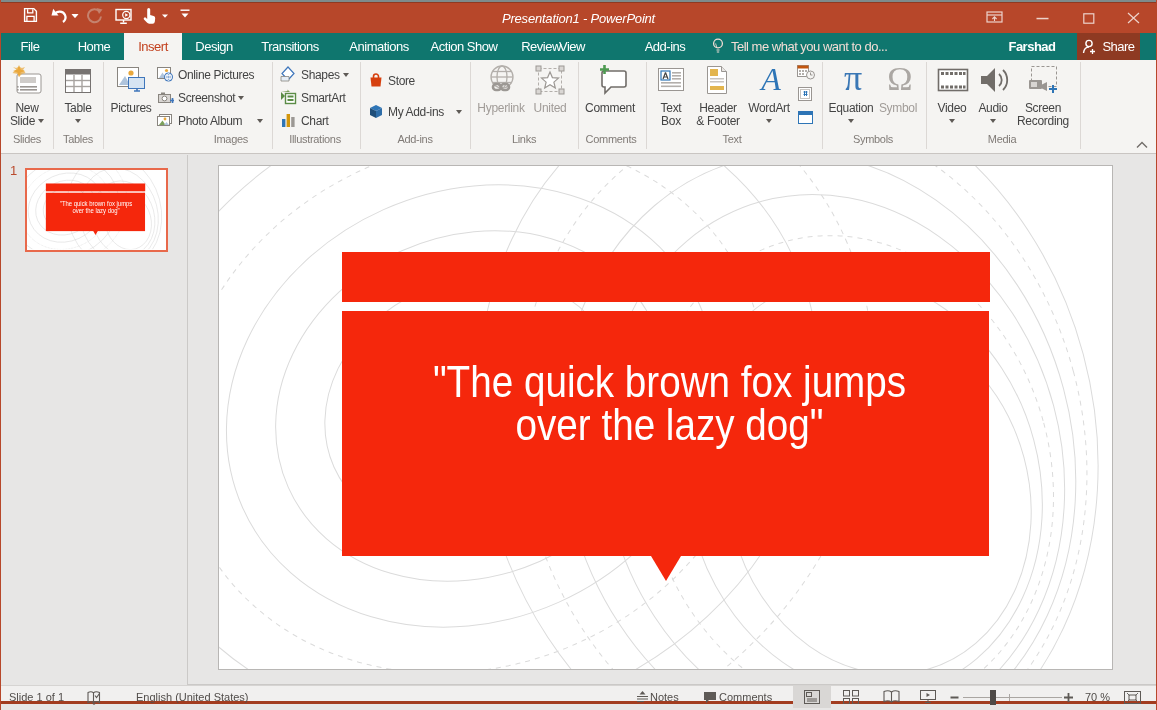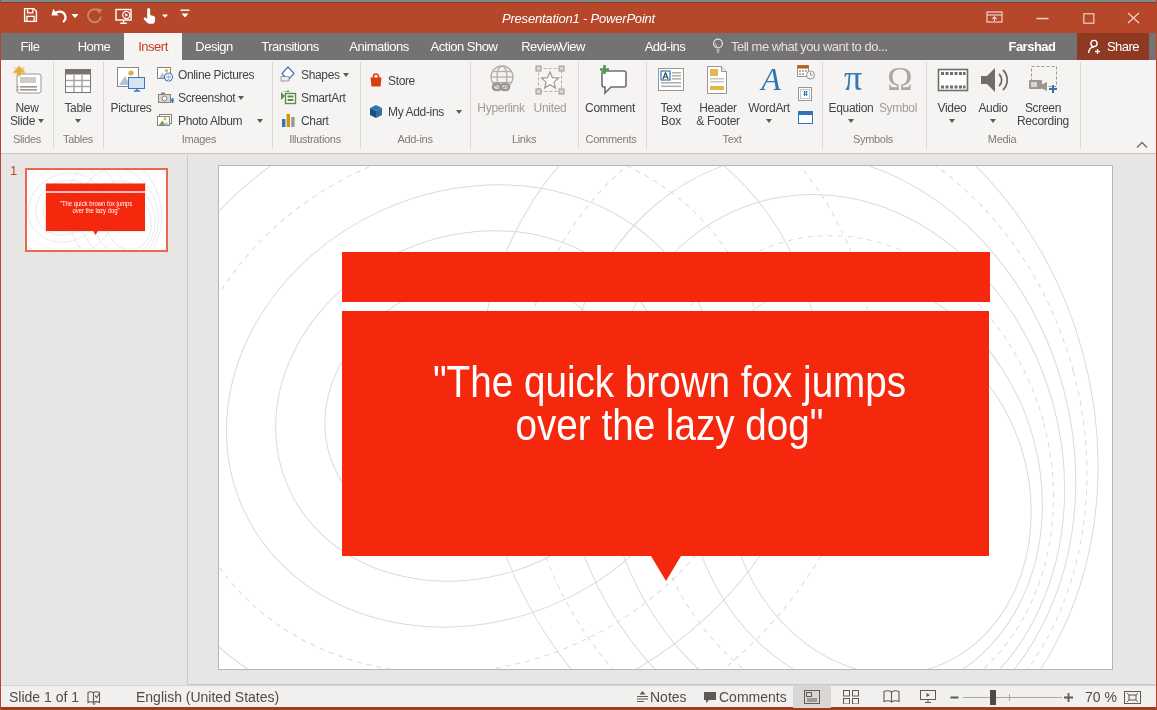--- a/index.html
+++ b/index.html
@@ -5,21 +5,21 @@
 * { margin:0; padding:0; box-sizing:border-box; }
 html,body { width:1157px; height:710px; overflow:hidden; font-family:"Liberation Sans", sans-serif; }
 #win { position:relative; width:1157px; height:710px; background:#E7E6E5; }
 .abs { position:absolute; }
 
 #titlebar { position:absolute; left:0; top:0; width:1157px; height:33px; background:#B7472A; border-top:2px solid #7D8B8C; box-shadow:inset 0 1px 0 #8E3A22;font-style:italic; }
 #titletext { position:absolute; top:9px; left:0; width:100%; text-align:center; color:#fff; font-size:13px; letter-spacing:-0.2px; }
 .qat { position:absolute; top:5px; }
 .winbtn { position:absolute; }
 
-#tabrow { position:absolute; left:0; top:33px; width:1157px; height:27px; background:#737373; }
+#tabrow { position:absolute; left:0; top:33px; width:1157px; height:27px; background:#0f766e; }
 .tab { position:absolute; top:0; height:27px; color:#fff; font-size:13px; letter-spacing:-0.5px; line-height:27px; text-align:center; }
 #tab-insert { background:#F5F4F2; color:#C2401E; }
 
 #ribbon { position:absolute; left:1px; top:60px; width:1155px; height:94px; background:#F5F4F2; border-bottom:1px solid #C9C5C2; font-size:12px; color:#444; }
 .grpsep { position:absolute; top:2px; height:87px; width:1px; background:#DCD8D5; }
 .grplabel { position:absolute; top:73px; width:120px; margin-left:-60px; font-size:11px; letter-spacing:-0.3px; color:#807B77; text-align:center; }
 .bigicon { position:absolute; top:64px; width:32px; height:32px; margin-left:-16px; }
 .bigtxt { position:absolute; top:42px; width:100px; margin-left:-50px; text-align:center; letter-spacing:-0.3px; line-height:13.4px; }
 .rowbtn { position:absolute; height:22px; line-height:22px; white-space:nowrap; letter-spacing:-0.35px; }
 .rowbtn svg { vertical-align:-3px; margin-right:4px; }
@@ -31,21 +31,21 @@
 #thumbwrap { position:absolute; left:24px; top:13px; width:143px; height:84px; border:2px solid #E8694B; background:#fff; overflow:hidden; }
 #slidenum { position:absolute; left:9px; top:8px; font-size:13px; color:#BA4A2D; }
 #canvas { position:absolute; left:217px; top:10px; width:895px; height:505px; background:#fff; border:1px solid #B8B6B4; overflow:hidden; }
 #hdivide { position:absolute; left:187px; top:529px; width:968px; height:1px; background:#CBC9C7; }
 
 .banner { position:absolute; left:123px; top:86px; width:648px; height:50px; background:#F5270C; }
 .bigbox { position:absolute; left:123px; top:145px; width:647px; height:245px; background:#F5270C; }
 .tail { position:absolute; left:432px; top:390px; width:0; height:0; border-left:15px solid transparent; border-right:15px solid transparent; border-top:25px solid #F5270C; }
 .quote { position:absolute; left:4px; top:49px; width:647px; text-align:center; color:#fff; font-size:44px; line-height:43px; transform:scaleX(0.878); }
 
-#statusbar { position:absolute; left:0; top:685px; width:1157px; height:25px; background:#F1F0EF; border-top:1px solid #D6D4D2; border-bottom:3px solid #A23C1F; font-size:14px; color:#514D4A; }
+#statusbar { position:absolute; left:0; top:685px; width:1157px; height:19px; background:#F1F0EF; border-top:1px solid #D6D4D2; border-bottom:3px solid #A23C1F; font-size:11px; color:#514D4A; }
 .sbitem { position:absolute; top:4px; height:14px; line-height:14px; }
 
 #lborder,#rborder { position:absolute; top:0; width:1px; height:710px; background:#B7472A; z-index:50; }
 #lborder{left:0;} #rborder{right:0;}
 svg { display:block; }
 .rowsvg { display:inline-block; }
 </style>
 </head>
 <body>
 <div id="win">
@@ -116,21 +116,21 @@
     <div class="tab" style="left:518px;width:46px;">Review</div>
     <div class="tab" style="left:556px;width:32px;">View</div>
     <div class="tab" style="left:642px;width:46px;">Add-ins</div>
     <div id="tellme" class="tab" style="left:712px;width:240px;text-align:left;color:#F3DDD5;">
       <svg style="display:inline-block;vertical-align:-3px;margin-right:7px;" width="12" height="16" viewBox="0 0 12 16">
         <circle cx="6" cy="5.5" r="4.4" fill="none" stroke="#F3DDD5" stroke-width="1.3"></circle>
         <path d="M4.5 12 h3 M4.8 14 h2.4" stroke="#F3DDD5" stroke-width="1.2"></path>
         <path d="M4.7 9.5 c0 -2 -1 -2.5 -1 -4" fill="none" stroke="#F3DDD5" stroke-width="1"></path>
       </svg>Tell me what you want to do...</div>
     <div class="tab" style="left:993px;width:78px;font-weight:bold;">Farshad Iqbal</div>
-    <div class="tab" id="sharebtn" style="left:1077px;width:72px;background:#8E3A22;">
+    <div class="tab" id="sharebtn" style="left:1077px;width:63px;background:#8E3A22;">
       <svg style="display:inline-block;vertical-align:-3px;margin-right:5px;" width="15" height="15" viewBox="0 0 15 15">
         <circle cx="7" cy="4.5" r="3.1" fill="none" stroke="#fff" stroke-width="1.4"></circle>
         <path d="M1.5 14 c0.5 -4 3 -6 5.5 -6" fill="none" stroke="#fff" stroke-width="1.4"></path>
         <path d="M8 12.5 h5 M10.5 10 v5" stroke="#fff" stroke-width="1.3"></path>
       </svg>Share</div>
   </div>
 
   <div id="ribbon">
 
     <div class="grpsep" style="left:52px;"></div>
@@ -139,21 +139,21 @@
     <div class="grpsep" style="left:359px;"></div>
     <div class="grpsep" style="left:469px;"></div>
     <div class="grpsep" style="left:577px;"></div>
     <div class="grpsep" style="left:645px;"></div>
     <div class="grpsep" style="left:821px;"></div>
     <div class="grpsep" style="left:925px;"></div>
     <div class="grpsep" style="left:1079px;"></div>
 
     <div class="grplabel" style="left:26px;">Slides</div>
     <div class="grplabel" style="left:77px;">Tables</div>
-    <div class="grplabel" style="left:198px;">Images</div>
+    <div class="grplabel" style="left:187px;text-align:right;">Images</div>
     <div class="grplabel" style="left:314px;">Illustrations</div>
     <div class="grplabel" style="left:414px;">Add-ins</div>
     <div class="grplabel" style="left:523px;">Links</div>
     <div class="grplabel" style="left:610px;">Comments</div>
     <div class="grplabel" style="left:731px;">Text</div>
     <div class="grplabel" style="left:872px;">Symbols</div>
     <div class="grplabel" style="left:1001px;">Media</div>
 
     <div class="bigicon" style="left:26px;top:5px;">
       <svg width="32" height="32" viewBox="0 0 32 32">

